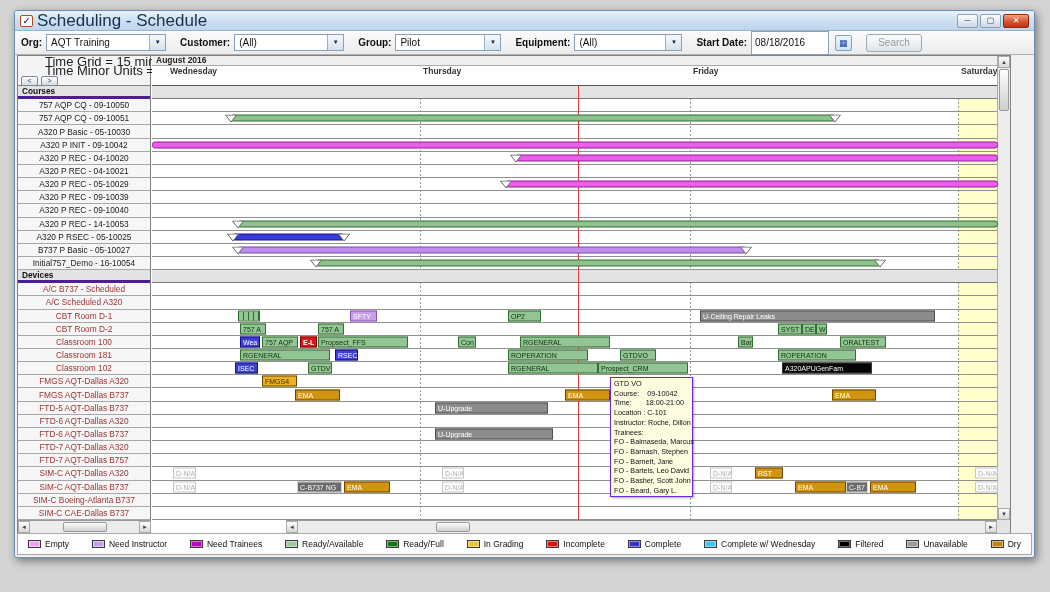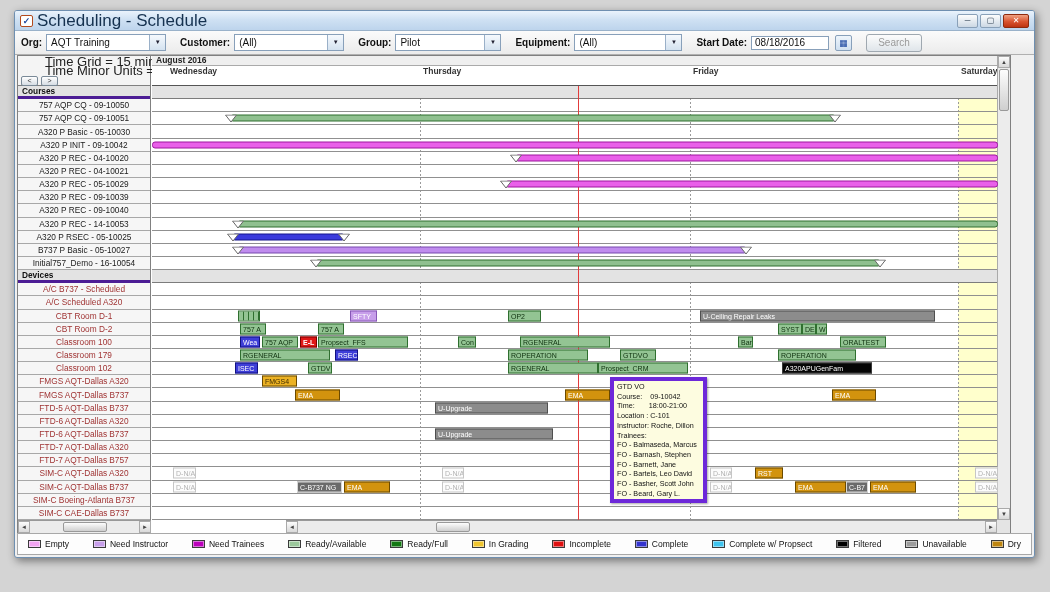--- a/index.html
+++ b/index.html
@@ -24,21 +24,21 @@
 
   
   .toolbar { height:24px; background:linear-gradient(#fbfbfb,#ebebeb);
     border-bottom:1px solid #b0b0b0; display:flex; align-items:center; padding:8px 6px; font-size:10px; }
   .tb-group { display:flex; align-items:center; gap:4px; margin-right:14px; }
   .tb-label { font-weight:bold; color:#101010; white-space:nowrap; }
   .tb-select { display:flex; border:1px solid #88a0ba; background:#fff; height:17px; align-items:center; }
   .tb-select .val { flex:1; padding:0 4px; font-size:10px; color:#101010; white-space:nowrap; overflow:hidden; }
   .tb-select .dd { width:16px; height:15px; background:linear-gradient(#f5f9fd,#d4e2f0);
     border-left:1px solid #9ab0c8; text-align:center; font-size:6px; line-height:15px; color:#223; }
-  .tb-input { width:78px; height:14px; border:1px solid #88a0ba; background:#fff; font-size:10px; padding:0 3px;
+  .tb-input { width:78px; height:24px; border:1px solid #88a0ba; background:#fff; font-size:10px; padding:0 3px;
     font-family:"Liberation Sans", sans-serif; color:#101010; }
   .cal-btn { width:17px; height:16px; border:1px solid #88a0ba; border-radius:2px; margin-left:2px;
     background:linear-gradient(#eef5fb,#cfdff0); font-size:9px; line-height:14px; text-align:center; color:#1a46a0; }
   .search-btn { width:56px; height:18px; border:1px solid #9fa8b0; border-radius:3px; margin-left:10px;
     background:linear-gradient(#fcfcfc,#dfe5ea); font-size:10px; color:#9a9a9a; text-align:center; line-height:16px; }
 
   
   .main { position:absolute; left:2px; top:44px; width:994px; height:479px;
     border:1px solid #808080; background:#fff; }
   .sidebar { position:absolute; left:0; top:0; width:133px; height:100%;
@@ -94,22 +94,22 @@
   .c-blue_box { background:#3e3ed8; border-color:#111180; color:#fff; }
   .c-red_box { background:#e01717; border-color:#780000; color:#fff; font-weight:bold; }
   .c-gold_box { background:#d2930e; border-color:#6b4a00; color:#fff; }
   .c-gold_dark { background:#ecb224; border-color:#6b4a00; color:#3f2d00; }
   .c-gray_box { background:#8c8c8c; border-color:#4f4f4f; color:#fff; }
   .c-dkgray_box { background:#6a6a6a; border-color:#d8d8d8; color:#fff; }
   .c-black_box { background:#050505; border-color:#3a3a3a; color:#fff; }
   .c-purple_box { background:#c79eea; border-color:#8657b5; color:#fff; }
   .c-dna_box { background:#fcfcfc; border-color:#c6c6c6; color:#b2b2b2; }
 
-  .tooltip { position:absolute; left:458px; top:291px; width:97px; background:#fdfce0;
-    border:4px solid #6d28d9; box-shadow:1px 1px 2px rgba(0,0,0,.35); z-index:30; padding:1px 3px; }
+  .tooltip { position:absolute; left:458px; top:291px; width:83px; background:#fdfce0;
+    border:1px solid #6d28d9; box-shadow:1px 1px 2px rgba(0,0,0,.35); z-index:30; padding:1px 3px; }
   .tooltip .tl { font-size:7.2px; line-height:9.7px; color:#111; white-space:pre; }
 
   
   .hscroll { position:absolute; bottom:0; height:13px; background:#ececec; border-top:1px solid #999; }
   .hscroll.side-sb { left:0; width:133px; }
   .hscroll.chart-sb { left:134px; right:13px; }
   .vscroll { position:absolute; right:0; top:0; width:13px; bottom:13px; background:#ececec; border-left:1px solid #aaa; }
   .sb-btn { position:absolute; width:12px; height:12px; font-size:6px; text-align:center; line-height:11px;
     color:#444; background:linear-gradient(#fcfcfc,#d9d9d9); border:1px solid #aaa; }
   .sb-thumb { position:absolute; background:linear-gradient(#fdfdfd,#cfcfcf); border:1px solid #999; border-radius:2px; }
@@ -199,21 +199,21 @@
           <div class="side-row course">A320 P REC - 14-10053</div>
           <div class="side-row course">A320 P RSEC - 05-10025</div>
           <div class="side-row course">B737 P Basic - 05-10027</div>
           <div class="side-row course">Initial757_Demo - 16-10054</div>
           <div class="side-row section">Devices</div>
           <div class="side-row device">A/C B737 - Scheduled</div>
           <div class="side-row device">A/C Scheduled A320</div>
           <div class="side-row device">CBT Room D-1</div>
           <div class="side-row device">CBT Room D-2</div>
           <div class="side-row device">Classroom 100</div>
-          <div class="side-row device">Classroom 179</div>
+          <div class="side-row device">Classroom 181</div>
           <div class="side-row device">Classroom 102</div>
           <div class="side-row device">FMGS AQT-Dallas A320</div>
           <div class="side-row device">FMGS AQT-Dallas B737</div>
           <div class="side-row device">FTD-5 AQT-Dallas B737</div>
           <div class="side-row device">FTD-6 AQT-Dallas A320</div>
           <div class="side-row device">FTD-6 AQT-Dallas B737</div>
           <div class="side-row device">FTD-7 AQT-Dallas A320</div>
           <div class="side-row device">FTD-7 AQT-Dallas B757</div>
           <div class="side-row device">SIM-C AQT-Dallas A320</div>
           <div class="side-row device">SIM-C AQT-Dallas B737</div>
@@ -450,21 +450,21 @@
       <span class="leg-item">
         <span class="leg-swatch" style="background: rgb(224, 16, 16);"></span>
         <span class="leg-label">Incomplete</span>
       </span>
       <span class="leg-item">
         <span class="leg-swatch" style="background: rgb(52, 52, 206);"></span>
         <span class="leg-label">Complete</span>
       </span>
       <span class="leg-item">
         <span class="leg-swatch" style="background: rgb(63, 196, 238);"></span>
-        <span class="leg-label">Complete w/ Propsect</span>
+        <span class="leg-label">Complete w/ Wednesday</span>
       </span>
       <span class="leg-item">
         <span class="leg-swatch" style="background: rgb(0, 0, 0);"></span>
         <span class="leg-label">Filtered</span>
       </span>
       <span class="leg-item">
         <span class="leg-swatch" style="background: rgb(156, 156, 156);"></span>
         <span class="leg-label">Unavailable</span>
       </span>
       <span class="leg-item">

